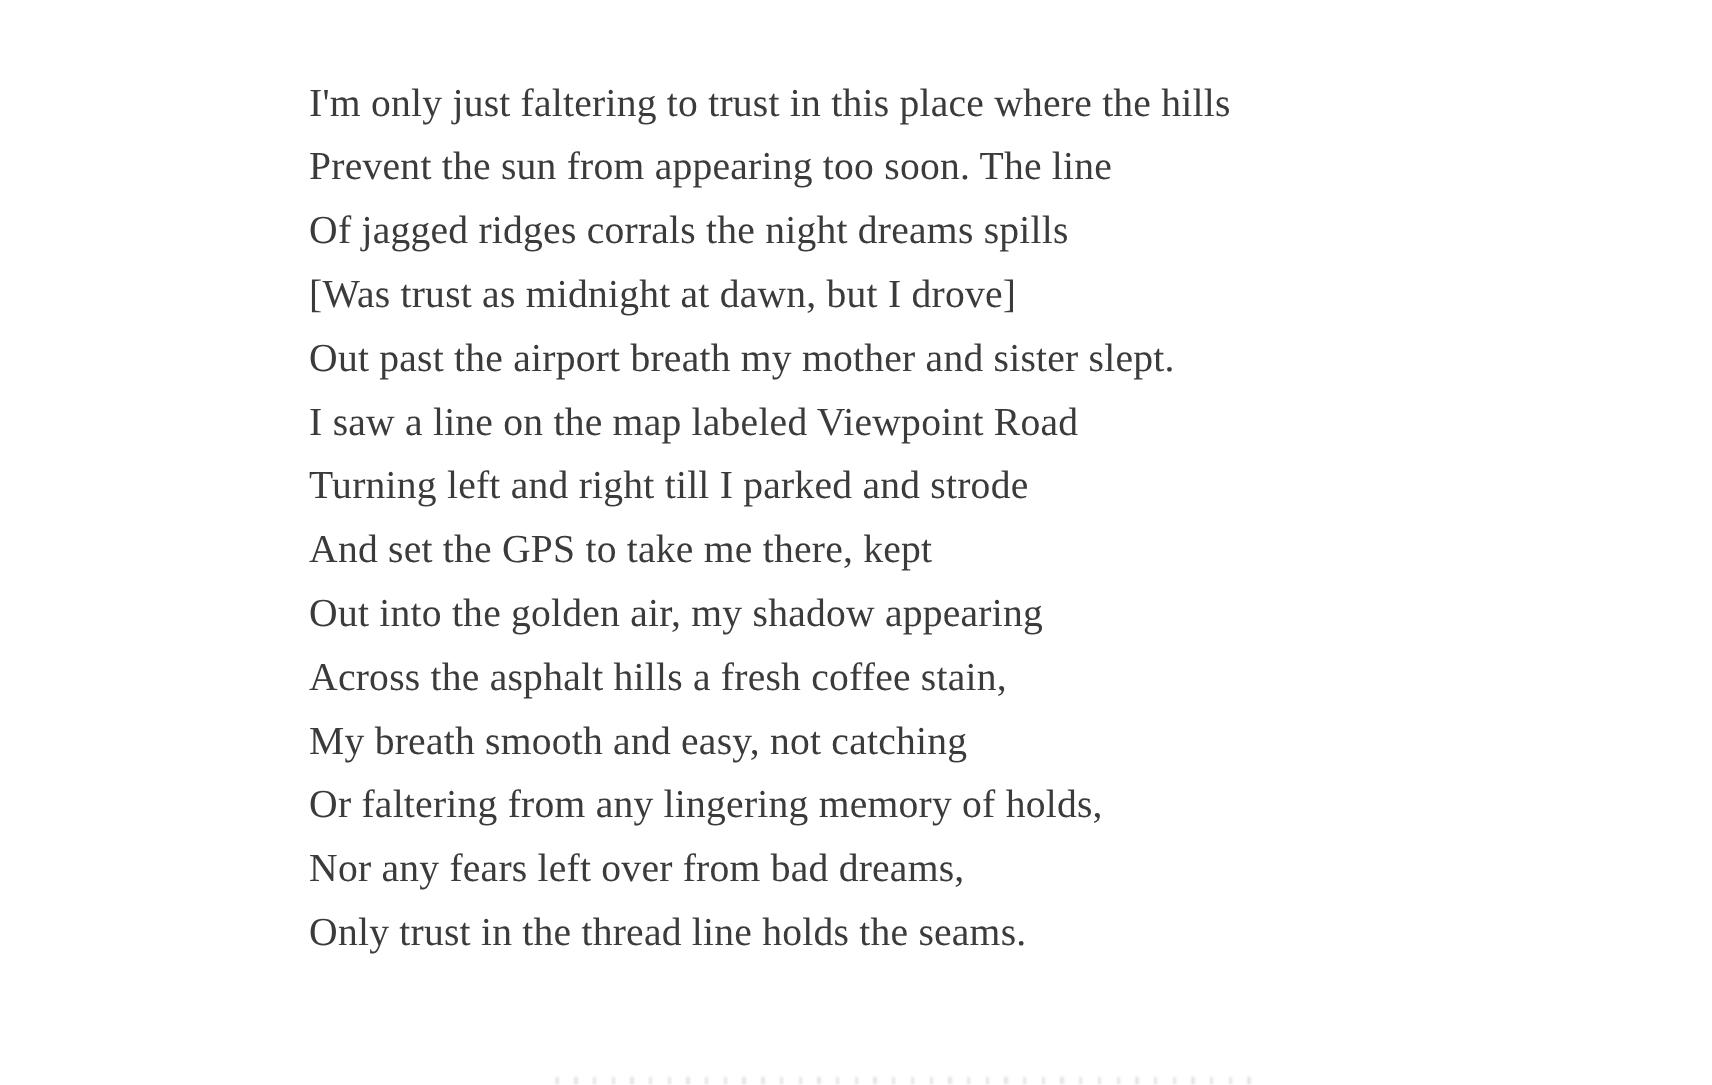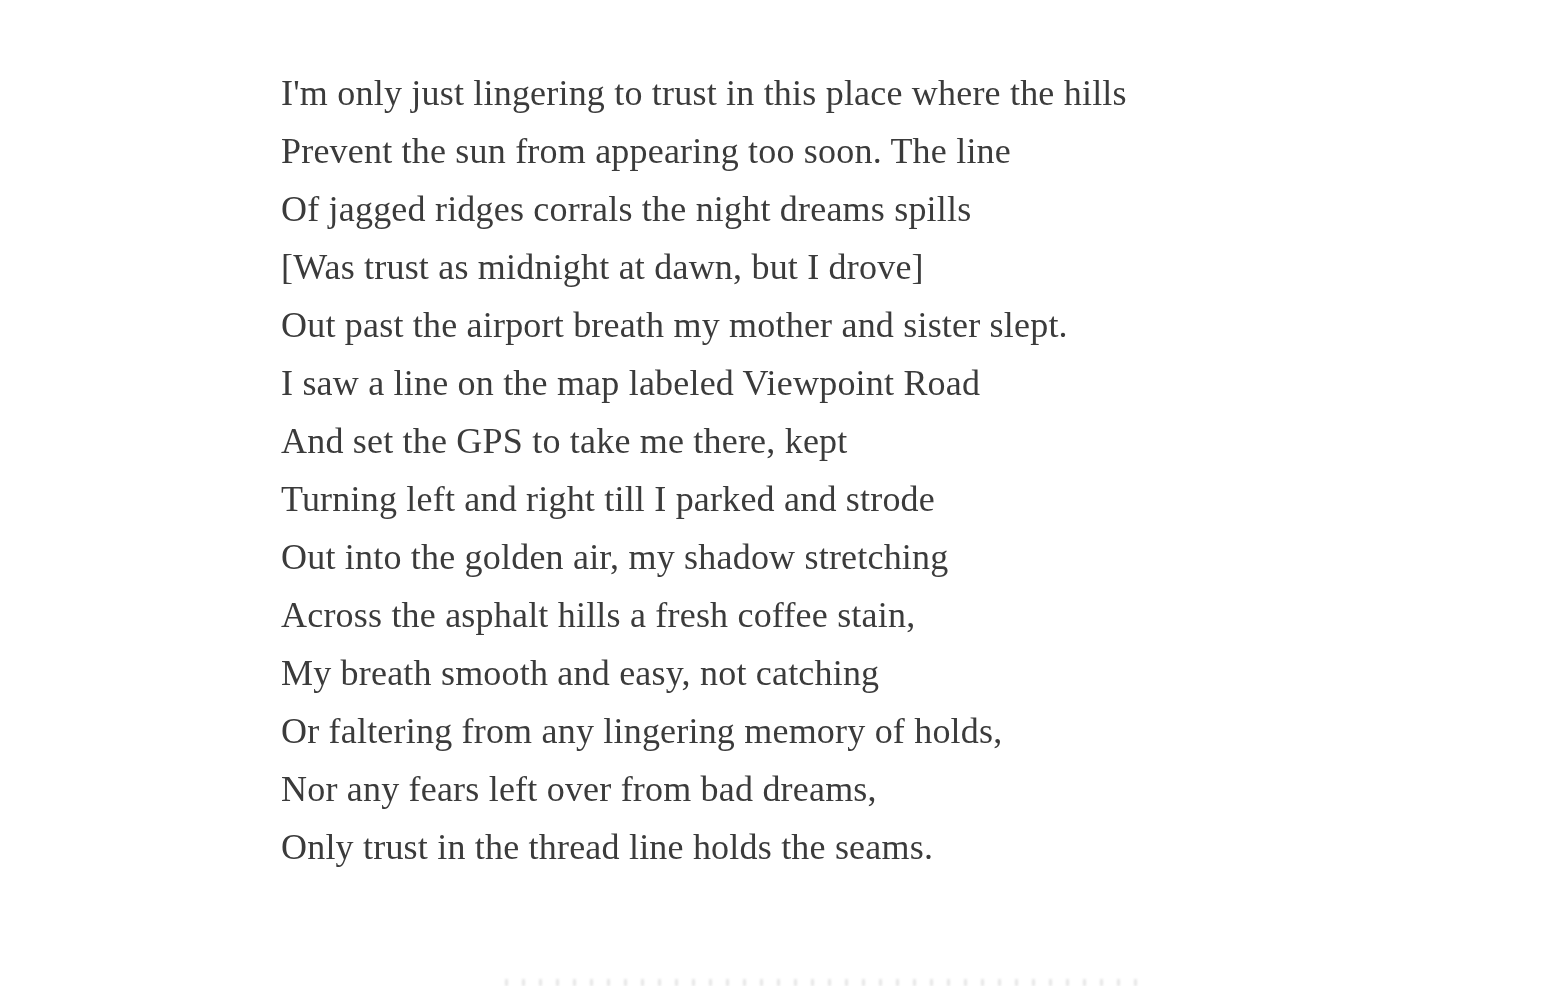--- a/index.html
+++ b/index.html
@@ -42,29 +42,29 @@
       rgba(255,255,255,0) 17px
     );
     filter: blur(1.2px);
     opacity: 0.55;
   }
 </style>
 </head>
 <body style="background: rgb(255, 255, 255);">
 
 <div class="poem" style="color: rgb(59, 59, 59);">
-    <div class="poem-line">I'm only just lingering to trust in this place where the hills</div>
+    <div class="poem-line">I'm only just faltering to trust in this place where the hills</div>
     <div class="poem-line">Prevent the sun from appearing too soon. The line</div>
     <div class="poem-line">Of jagged ridges corrals the night dreams spills</div>
     <div class="poem-line">[Was trust as midnight at dawn, but I drove]</div>
     <div class="poem-line">Out past the airport breath my mother and sister slept.</div>
     <div class="poem-line">I saw a line on the map labeled Viewpoint Road</div>
+    <div class="poem-line">Turning left and right till I parked and strode</div>
     <div class="poem-line">And set the GPS to take me there, kept</div>
-    <div class="poem-line">Turning left and right till I parked and strode</div>
-    <div class="poem-line">Out into the golden air, my shadow stretching</div>
+    <div class="poem-line">Out into the golden air, my shadow appearing</div>
     <div class="poem-line">Across the asphalt hills a fresh coffee stain,</div>
     <div class="poem-line">My breath smooth and easy, not catching</div>
     <div class="poem-line">Or faltering from any lingering memory of holds,</div>
     <div class="poem-line">Nor any fears left over from bad dreams,</div>
     <div class="poem-line">Only trust in the thread line holds the seams.</div>
   </div>
 
 <div class="clipped-next-line"></div>
 
 </body></html>

